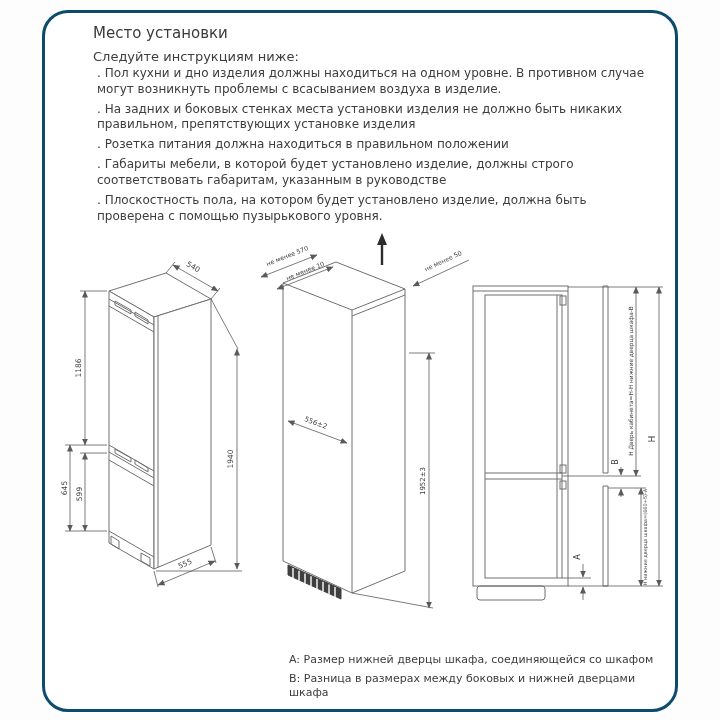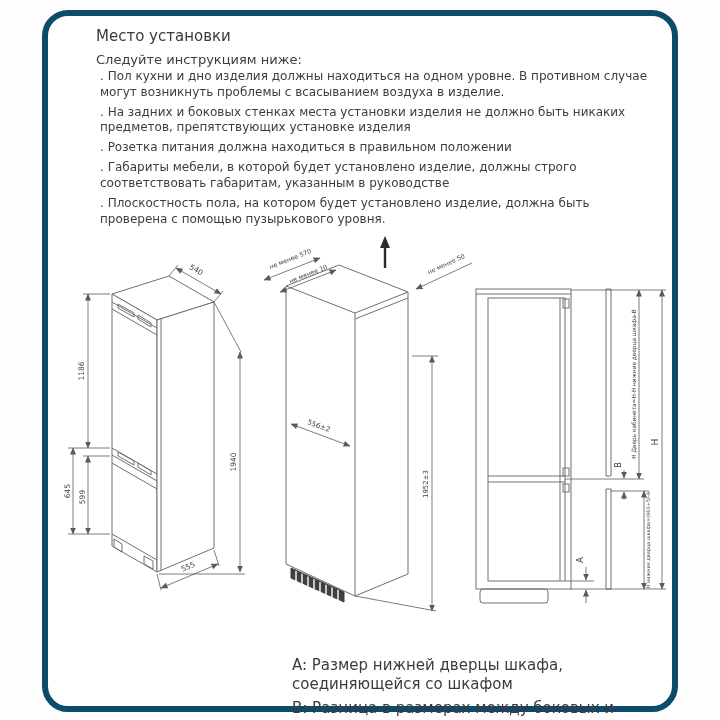--- a/index.html
+++ b/index.html
@@ -1,44 +1,44 @@
 <!DOCTYPE html>
 <html><head>
 <meta charset="utf-8">
 <style>
   html,body{margin:0;padding:0;}
   body{width:720px;height:720px;background:#ffffff;font-family:"DejaVu Sans",sans-serif;}
   .screen{position:relative;width:720px;height:720px;background:#fdfdfd;overflow:hidden;}
   .frame{position:absolute;left:42px;top:10px;width:636px;height:702px;box-sizing:border-box;
-         border:6px solid #0c4a6e;border-radius:26px;background:#ffffff;}
+         border:3px solid #0c4a6e;border-radius:26px;background:#ffffff;}
   .title{position:absolute;left:48px;top:11px;font-size:15px;font-weight:500;color:#3a3a3a;margin:0;}
   .intro{position:absolute;left:48px;top:36px;font-size:13px;color:#3d3d3d;margin:0;}
   .instructions{position:absolute;left:48px;top:49px;width:556px;}
   .instructions p{margin:4px;font-size:12px;line-height:1.32;color:#3d3d3d;}
   .instructions p.gap{margin-top:4px;}
   .diagram{position:absolute;}
   svg .e{stroke:#707070;stroke-width:1;fill:none;}
   svg .ef{stroke:#707070;stroke-width:1;fill:#ffffff;}
   svg .d{stroke:#5a5a5a;stroke-width:0.8;fill:none;}
   svg text{fill:#3f3f3f;font-family:"DejaVu Sans",sans-serif;}
   .legend{position:absolute;left:244px;top:640px;}
-  .legend p{margin:0 0 5px 0;font-size:15px;color:#3c3c3c;line-height:1.28;}
+  .legend p{margin:0 0 5px 0;font-size:11px;color:#3c3c3c;line-height:1.28;}
 </style>
 </head>
 <body>
 
 <div class="screen">
   <div class="frame">
 
     <h1 class="title">Место установки</h1>
     <p class="intro">Следуйте инструкциям ниже:</p>
 
     <div class="instructions">
       <p>. Пол кухни и дно изделия должны находиться на одном уровне. В противном случае могут возникнуть проблемы с всасыванием воздуха в изделие.</p>
-      <p>. На задних и боковых стенках места установки изделия не должно быть никаких предметов, препятствующих установке изделия</p>
+      <p>. На задних и боковых стенках места установки изделия не должно быть никаких правильном, препятствующих установке изделия</p>
       <p>. Розетка питания должна находиться в правильном положении</p>
       <p>. Габариты мебели, в которой будет установлено изделие, должны строго соответствовать габаритам, указанным в руководстве</p>
       <p class="gap">. Плоскостность пола, на котором будет установлено изделие, должна быть проверена с помощью пузырькового уровня.</p>
     </div>
 
     <svg class="diagram" style="left:14px;top:240px;" width="200" height="348" viewBox="0 0 200 348">
       <defs>
         <marker id="a1e" markerWidth="8" markerHeight="8" refX="6.5" refY="3" orient="auto" markerUnits="userSpaceOnUse">
           <path d="M0,0 L7,3 L0,6 Z" fill="#5a5a5a"></path>
         </marker>

